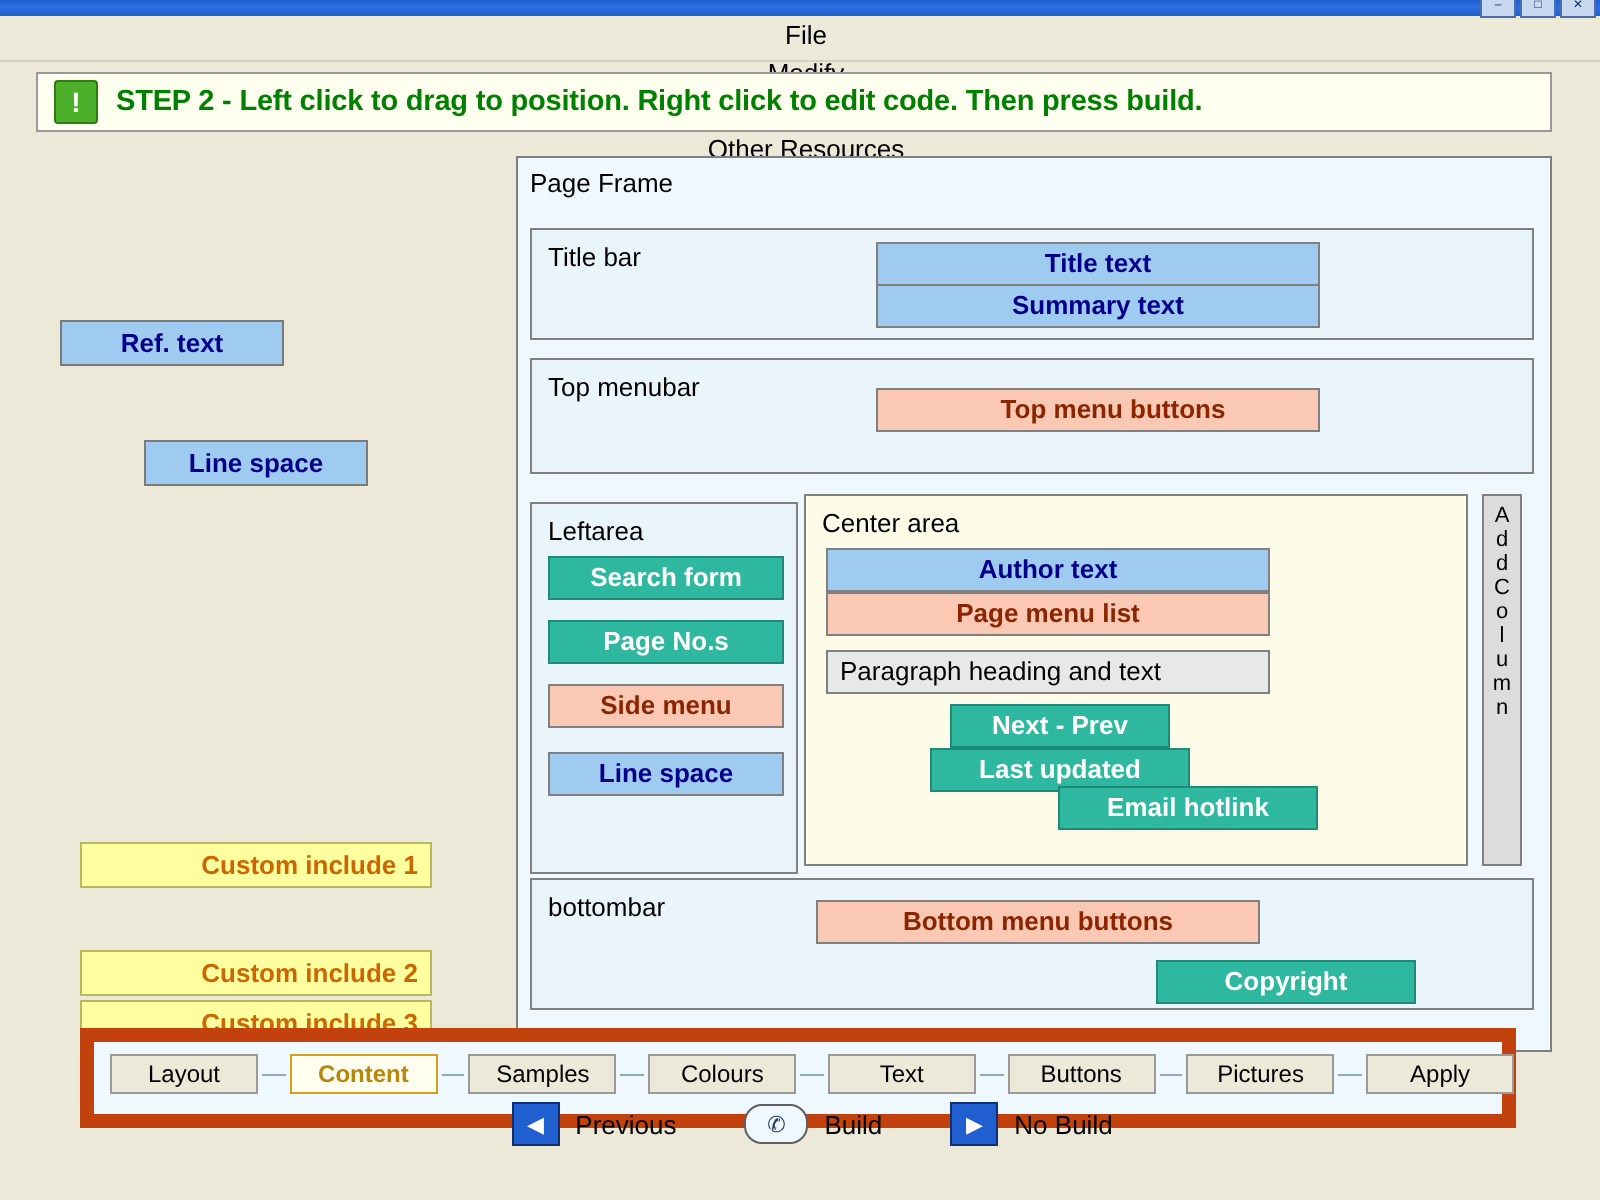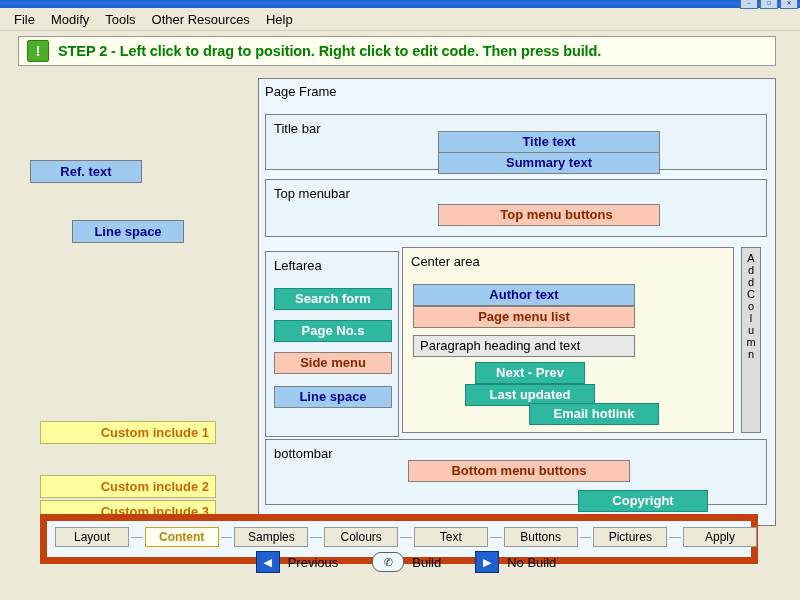--- a/index.html
+++ b/index.html
@@ -43,20 +43,21 @@
   }
 
   
   .menubar {
     height: 22px;
     background: #ece9d8;
     display: flex;
     align-items: center;
     padding-left: 6px;
     border-bottom: 1px solid #d6d2c0;
+    flex-direction: column;
   }
   .menubar .menu-item {
     padding: 2px 8px;
     font-size: 13px;
     color: #000;
     cursor: default;
   }
 
   
   .banner {
@@ -141,21 +142,20 @@
   .blk {
     position: absolute;
     text-align: center;
     font-weight: bold;
     font-size: 13px;
     box-sizing: border-box;
     padding: 2px 4px;
     border: 1px solid #808080;
     white-space: nowrap;
     line-height: 16px;
-    margin-top: 10px;
   }
   .b-blue   { background: #9fcbf0; color: #00008b; }
   .b-peach  { background: #fbc8b4; color: #8b2500; }
   .b-green  { background: #2eb8a0; color: #ffffff; border-color: #1f8a78; }
   .b-grey   { background: #e8e8e8; color: #000000; font-weight: normal; text-align: left; padding-left: 6px; }
 
   
   .addcolumn {
     position: absolute;
     background: #dcdcdc;

